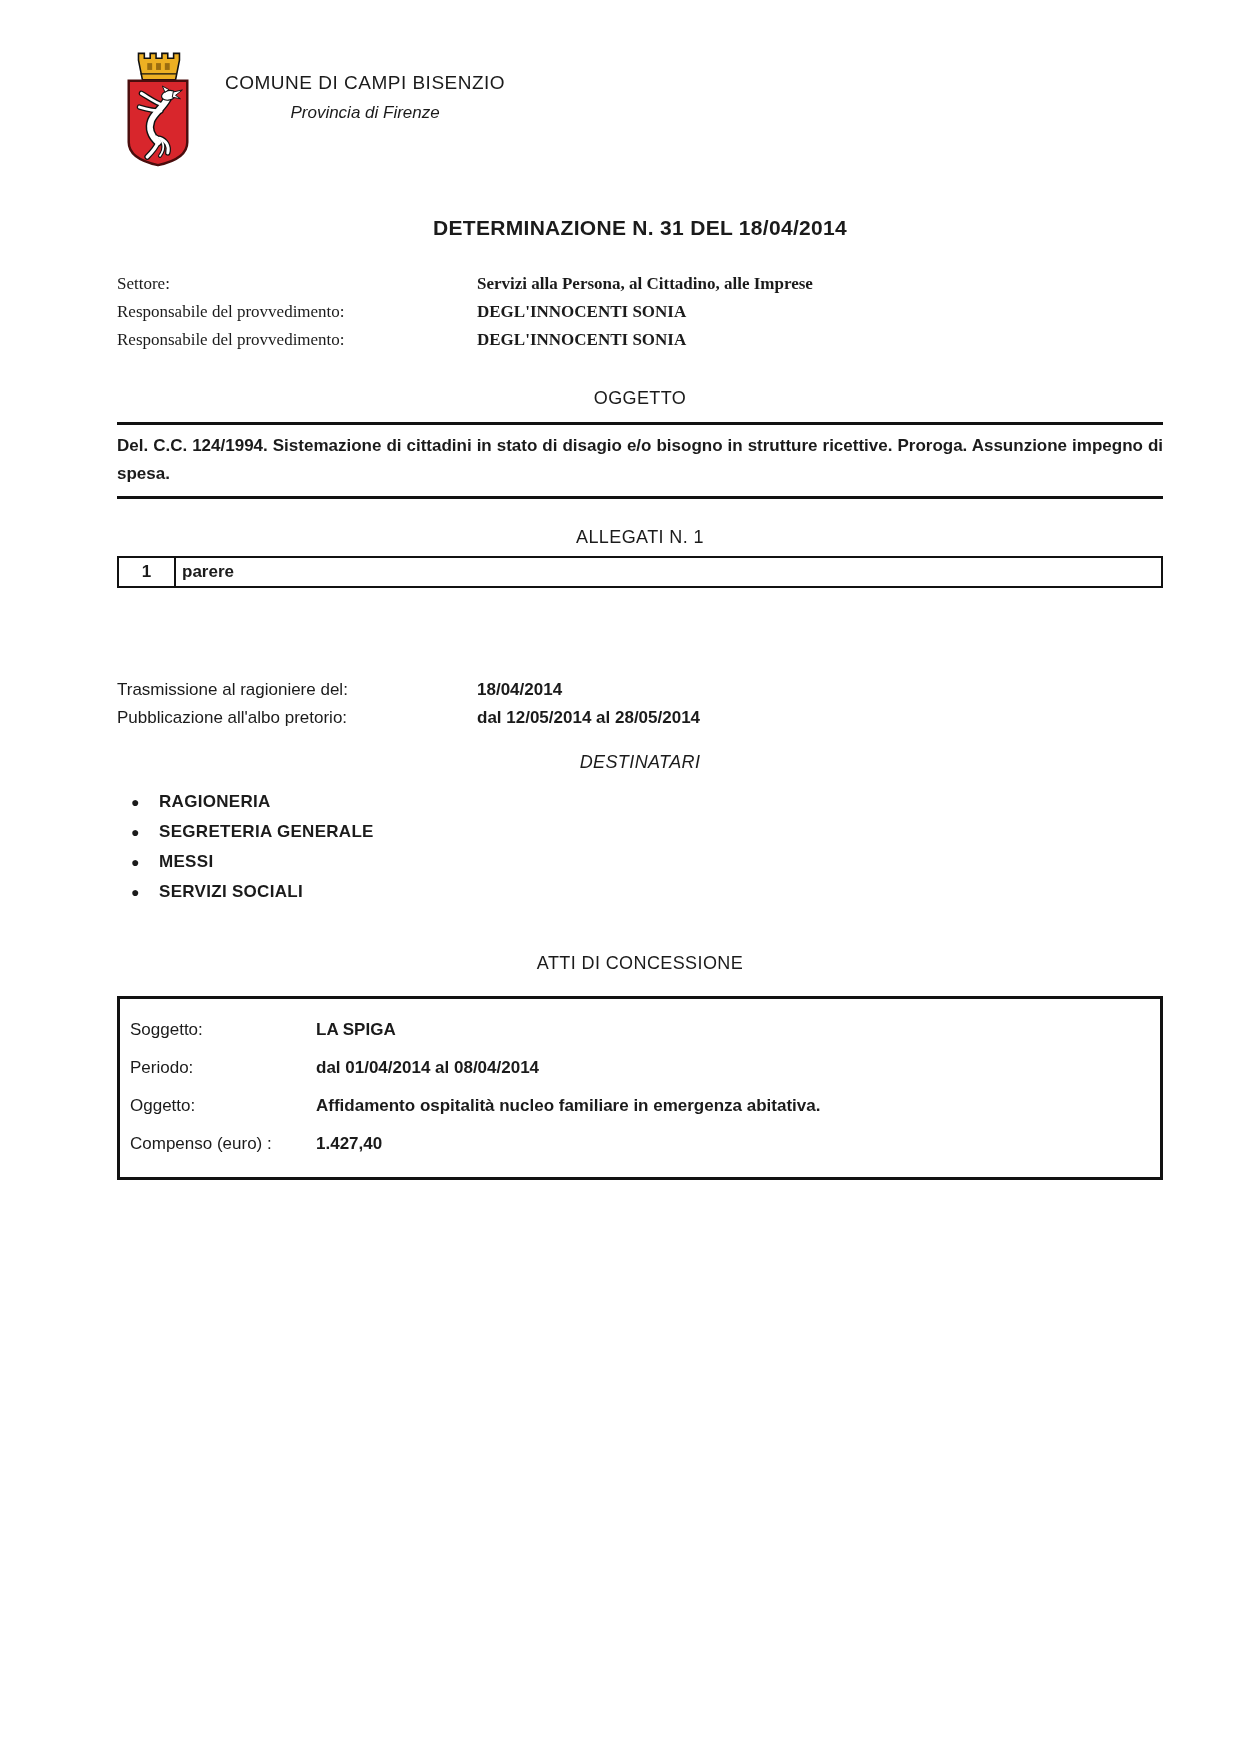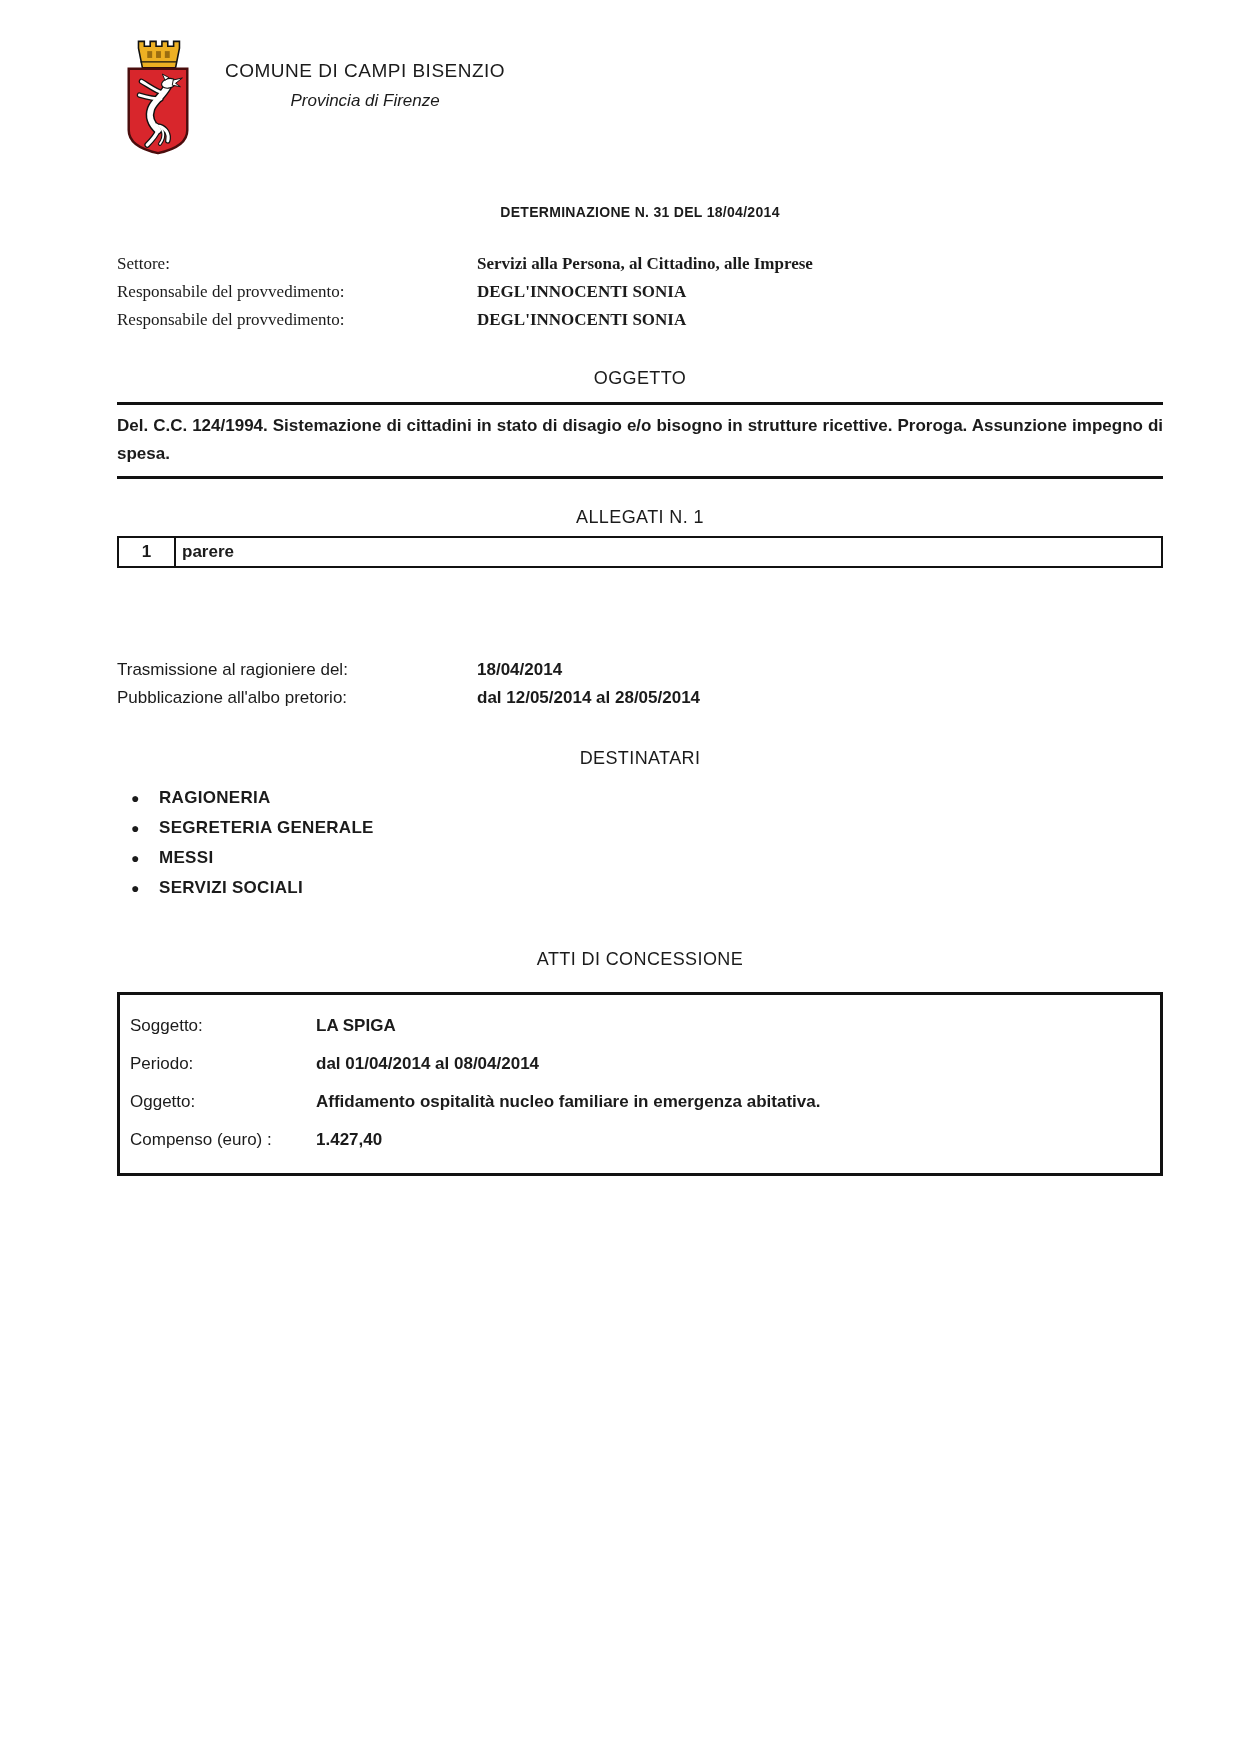--- a/index.html
+++ b/index.html
@@ -4,28 +4,28 @@
 <style>
   html,body{margin:0;padding:0;background:#e8e8e8;}
   .page{
     width:1240px;height:1754px;background:#ffffff;position:relative;
     font-family:"Liberation Sans","DejaVu Sans",sans-serif;color:#1b1b1b;
     margin:0 auto;overflow:hidden;
   }
   .content{margin-left:117px;width:1046px;}
 
   
-  .header{display:flex;align-items:flex-start;padding-top:38px;}
+  .header{display:flex;align-items:flex-start;padding-top:50px;}
   .crest{width:82px;height:118px;flex:0 0 auto;}
   .header-text{margin-left:26px;margin-top:22px;text-align:center;}
   .municipality{font-size:19px;letter-spacing:.5px;}
   .province{font-size:17px;margin-top:9px;font-style:italic;}
 
   
-  .doc-title{margin-top:48px;text-align:center;font-size:14px;font-weight:bold;letter-spacing:.3px;}
+  .doc-title{margin-top:48px;text-align:center;font-size:21px;font-weight:bold;letter-spacing:.3px;}
 
   
   .kv{display:grid;grid-template-columns:360px 1fr;font-size:17px;line-height:28px;}
   .kv .lab{font-weight:normal;}
   .kv .val{font-weight:bold;}
   .fields{margin-top:30px;font-family:Liberation Serif, serif;}
   .trasm{margin-top:88px;}
 
   .center-head{text-align:center;font-size:18px;letter-spacing:.4px;}
   .oggetto-head{margin-top:34px;}
@@ -34,21 +34,21 @@
     font-size:17px;font-weight:bold;text-align:justify;line-height:28px;
     padding:7px 0 8px 0;margin:0;
   }
 
   .allegati-head{margin-top:28px;text-align:center;}
   .allegati-table{width:100%;border-collapse:collapse;margin-top:8px;}
   .allegati-table td{border:2px solid #111;font-size:17px;font-weight:bold;height:28px;padding:0;}
   .allegati-table td.num{width:55px;text-align:center;}
   .allegati-table td.name{padding-left:6px;}
 
-  .dest-head{margin-top:36px;}
+  .dest-head{margin-top:20px;font-style:italic;}
   .dest-list{margin:14px 0 0 0;padding:0;list-style:none;}
   .dest-list li{display:flex;align-items:center;font-size:17px;font-weight:bold;line-height:30px;letter-spacing:.3px;}
   .dest-list .bullet{width:28px;margin-left:14px;font-size:14px;flex:0 0 auto;}
 
   .atti-head{margin-top:46px;}
   .atti-box{border:3px solid #111;margin-top:22px;padding:12px 0 14px 10px;}
   .atti-box .kv{grid-template-columns:186px 1fr;line-height:38px;}
 </style>
 </head>
 <body>

